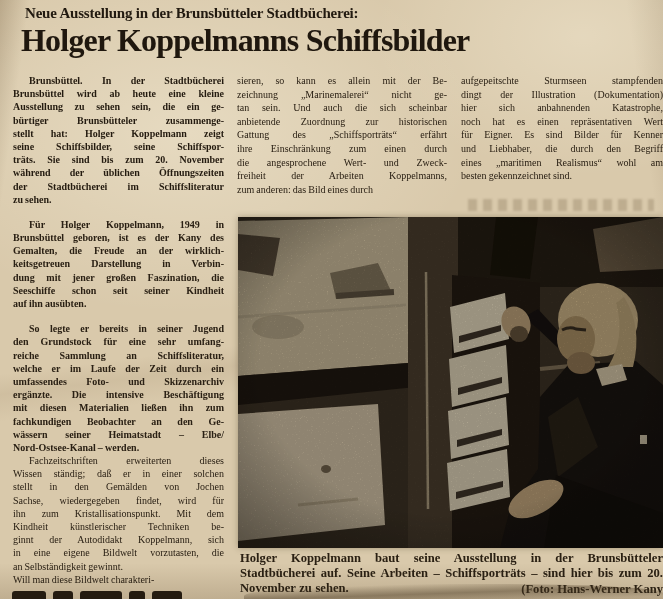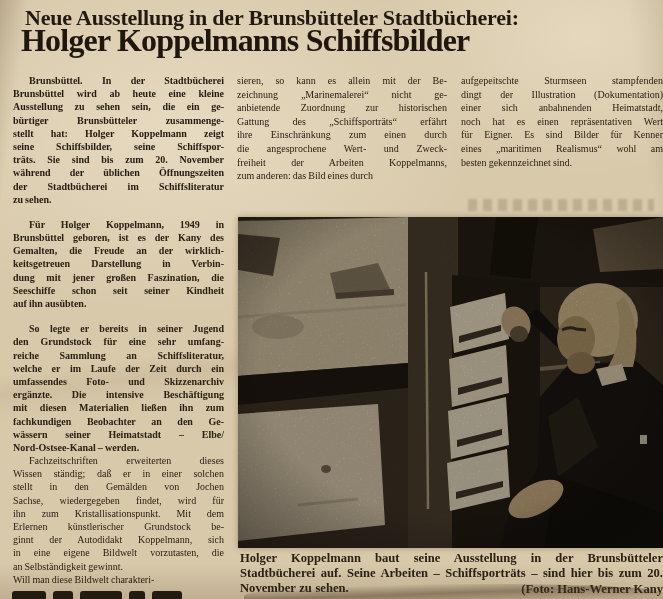--- a/index.html
+++ b/index.html
@@ -10,21 +10,21 @@
       radial-gradient(ellipse 420px 260px at 28% 22%, rgba(255,250,232,0.35), rgba(255,250,232,0) 70%),
       radial-gradient(ellipse 300px 200px at 88% 6%, rgba(255,249,230,0.30), rgba(255,249,230,0) 70%),
       linear-gradient(98deg, rgba(108,86,56,0.30) 0%, rgba(108,86,56,0) 4%),
       linear-gradient(262deg, rgba(108,86,56,0.18) 0%, rgba(108,86,56,0) 5%),
       linear-gradient(0deg, rgba(100,78,50,0.22) 0%, rgba(100,78,50,0) 6%),
       linear-gradient(173deg, rgba(255,250,235,0) 55%, rgba(120,96,62,0.10) 58%, rgba(255,250,235,0) 62%),
       #d9c9ab;
   }
   .kicker{
     position:absolute;left:25px;top:5px;width:600px;
-    font-size:22px;font-weight:bold;letter-spacing:-0.2px;color:#221a10;
+    font-size:15px;font-weight:bold;letter-spacing:-0.2px;color:#221a10;
   }
   .headline{
     position:absolute;left:21px;top:22px;width:640px;margin:0;
     font-size:32px;font-weight:bold;letter-spacing:-0.8px;color:#1f170e;white-space:nowrap;
   }
   .col{position:absolute;top:74px;font-size:10px;}
   .col1{left:13px;width:211px;--lh:13.2px;line-height:13.2px;}
   .col2{left:237px;width:210px;--lh:13.6px;line-height:13.6px;}
   .col3{left:461px;width:202px;--lh:13.6px;line-height:13.6px;}
   .para{margin:0;}
@@ -107,46 +107,48 @@
         <div class="ln">fachkundigen Beobachter an den Ge-</div>
         <div class="ln">wässern seiner Heimatstadt – Elbe/</div>
         <div class="ln last">Nord-Ostsee-Kanal – werden.</div>
       </div>
     <div class="para ind">
         <div class="ln">Fachzeitschriften erweiterten dieses</div>
         <div class="ln">Wissen ständig; daß er in einer solchen</div>
         <div class="ln">stellt in den Gemälden von Jochen</div>
         <div class="ln">Sachse, wiedergegeben findet, wird für</div>
         <div class="ln">ihn zum Kristallisationspunkt. Mit dem</div>
-        <div class="ln">Erlernen künstlerischer Grundstock be-</div>
+        <div class="ln">Kindheit künstlerischer Techniken be-</div>
         <div class="ln">ginnt der Autodidakt Koppelmann, sich</div>
         <div class="ln">in eine eigene Bildwelt vorzutasten, die</div>
         <div class="ln last">an Selbständigkeit gewinnt.</div>
       </div>
     <div class="para">
         <div class="ln last">Will man diese Bildwelt charakteri-</div>
       </div>
   </div>
 
   <div class="col col2 para">
       <div class="ln">sieren, so kann es allein mit der Be-</div>
       <div class="ln">zeichnung „Marinemalerei“ nicht ge-</div>
+      <div class="ln">tan sein. Und auch die sich scheinbar</div>
       <div class="ln">anbietende Zuordnung zur historischen</div>
       <div class="ln">Gattung des „Schiffsporträts“ erfährt</div>
       <div class="ln">ihre Einschränkung zum einen durch</div>
       <div class="ln">die angesprochene Wert- und Zweck-</div>
       <div class="ln">freiheit der Arbeiten Koppelmanns,</div>
       <div class="ln last">zum anderen: das Bild eines durch</div>
     </div>
   <div class="col col3 para">
       <div class="ln">aufgepeitschte Sturmseen stampfenden</div>
       <div class="ln">dingt der Illustration (Dokumentation)</div>
-      <div class="ln">einer sich anbahnenden Heimatstadt,</div>
+      <div class="ln">hier sich anbahnenden Katastrophe,</div>
       <div class="ln">noch hat es einen repräsentativen Wert</div>
       <div class="ln">für Eigner. Es sind Bilder für Kenner</div>
+      <div class="ln">und Liebhaber, die durch den Begriff</div>
       <div class="ln">eines „maritimen Realismus“ wohl am</div>
       <div class="ln last">besten gekennzeichnet sind.</div>
     </div>
 
   <div class="bleed"></div>
 
   <figure class="photo">
     <svg width="425" height="331" viewBox="0 0 425 331">
       <defs>
         <filter id="grain" x="0" y="0" width="100%" height="100%">

